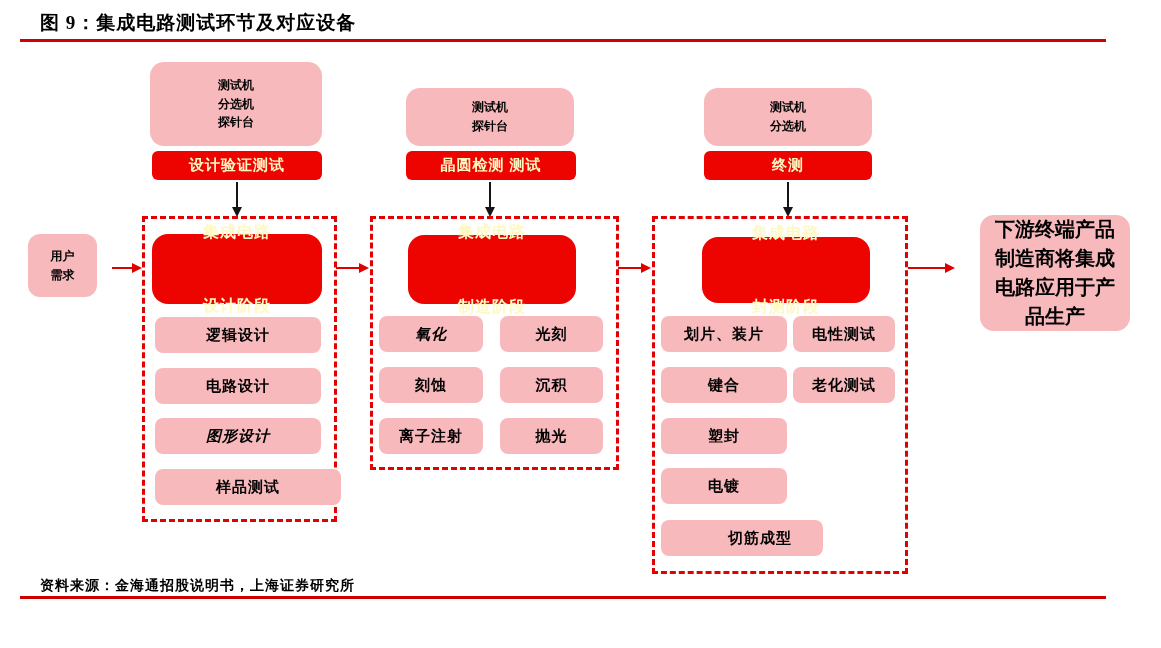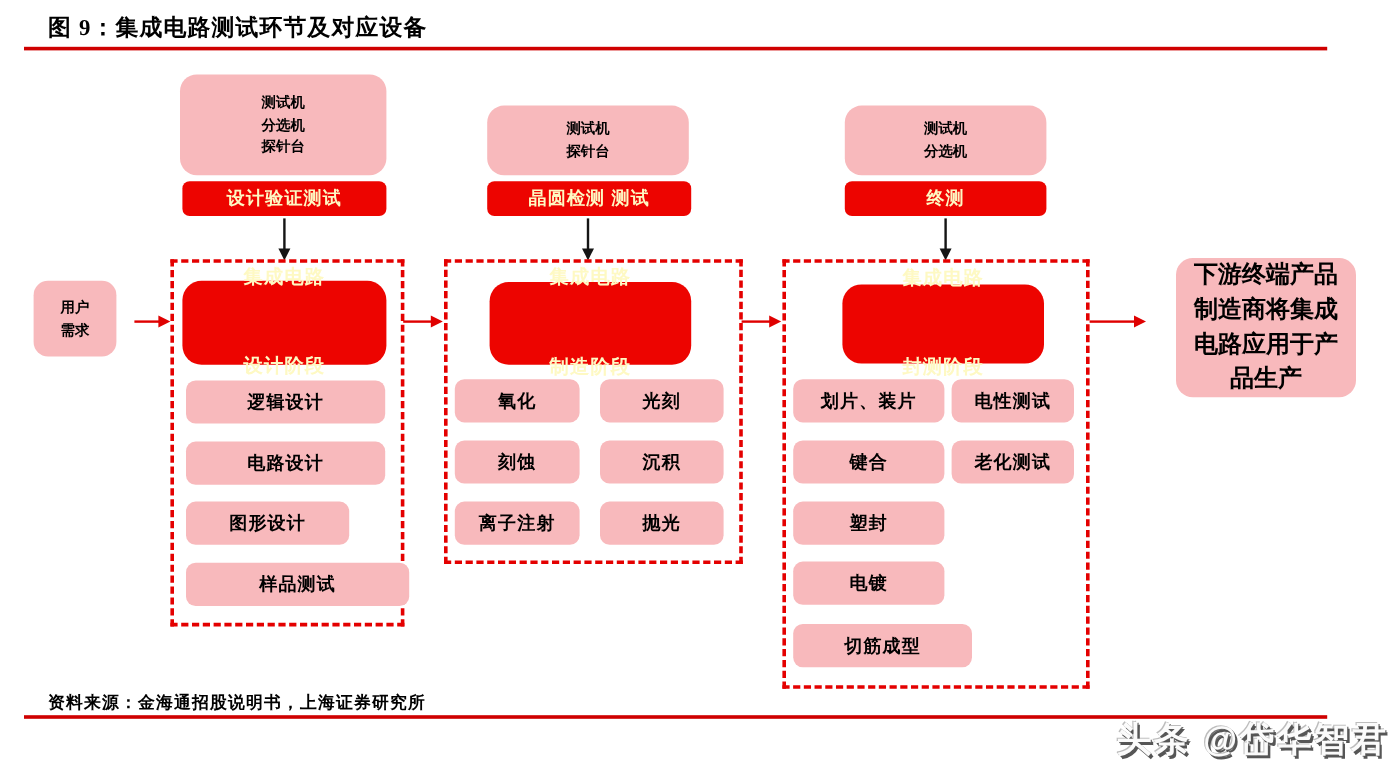--- a/index.html
+++ b/index.html
@@ -91,58 +91,57 @@
   </div>
   <div class="harrow" style="left:112px;top:267px;width:21px;"></div>
 
   <div class="dashed" style="left:142px;top:216px;width:189px;height:300px;"></div>
   <div class="redheader" style="left:152px;top:234px;width:170px;height:70px;">
     <div>集成电路</div>
     <div>设计阶段</div>
   </div>
   <div class="item" style="left:155px;top:317px;width:166px;">逻辑设计</div>
   <div class="item" style="left:155px;top:368px;width:166px;">电路设计</div>
-  <div class="item" style="left:155px;top:418px;width:136px;">图形设计</div>
+  <div class="item" style="left:155px;top:418px;width:166px;font-style:italic;">图形设计</div>
   <div class="item" style="left:155px;top:469px;width:186px;">样品测试</div>
 
   <div class="harrow" style="left:336px;top:267px;width:24px;"></div>
 
   <div class="dashed" style="left:370px;top:216px;width:243px;height:248px;"></div>
   <div class="redheader" style="left:408px;top:235px;width:168px;height:69px;">
     <div>集成电路</div>
     <div>制造阶段</div>
   </div>
-  <div class="item" style="left:379px;top:316px;width:104px;">氧化</div>
+  <div class="item" style="left:379px;top:316px;width:104px;font-style:italic;">氧化</div>
   <div class="item" style="left:379px;top:367px;width:104px;">刻蚀</div>
   <div class="item" style="left:379px;top:418px;width:104px;">离子注射</div>
   <div class="item" style="left:500px;top:316px;width:103px;">光刻</div>
   <div class="item" style="left:500px;top:367px;width:103px;">沉积</div>
   <div class="item" style="left:500px;top:418px;width:103px;">抛光</div>
 
   <div class="harrow" style="left:618px;top:267px;width:24px;"></div>
 
   <div class="dashed" style="left:652px;top:216px;width:250px;height:352px;"></div>
   <div class="redheader" style="left:702px;top:237px;width:168px;height:66px;">
     <div>集成电路</div>
     <div>封测阶段</div>
   </div>
   <div class="item" style="left:661px;top:316px;width:126px;">划片、装片</div>
   <div class="item" style="left:661px;top:367px;width:126px;">键合</div>
   <div class="item" style="left:661px;top:418px;width:126px;">塑封</div>
   <div class="item" style="left:661px;top:468px;width:126px;">电镀</div>
-  <div class="item" style="left:661px;top:520px;width:149px;">切筋成型</div>
+  <div class="item" style="left:661px;top:520px;width:126px;padding-left:36px;">切筋成型</div>
   <div class="item" style="left:793px;top:316px;width:102px;">电性测试</div>
   <div class="item" style="left:793px;top:367px;width:102px;">老化测试</div>
 
   <div class="harrow" style="left:908px;top:267px;width:38px;"></div>
 
   <div class="pinkbox" style="left:956px;top:215px;width:150px;height:116px;font-size:20px;line-height:1.45;margin-left:24px;">
     <div>下游终端产品</div>
     <div>制造商将集成</div>
     <div>电路应用于产</div>
     <div>品生产</div>
   </div>
 
   <div class="rule bottom"></div>
   <div class="source">资料来源：金海通招股说明书，上海证券研究所</div>
-  <div class="watermark">头条 @岱华智君</div>
 
 </div>
 
 </body></html>

